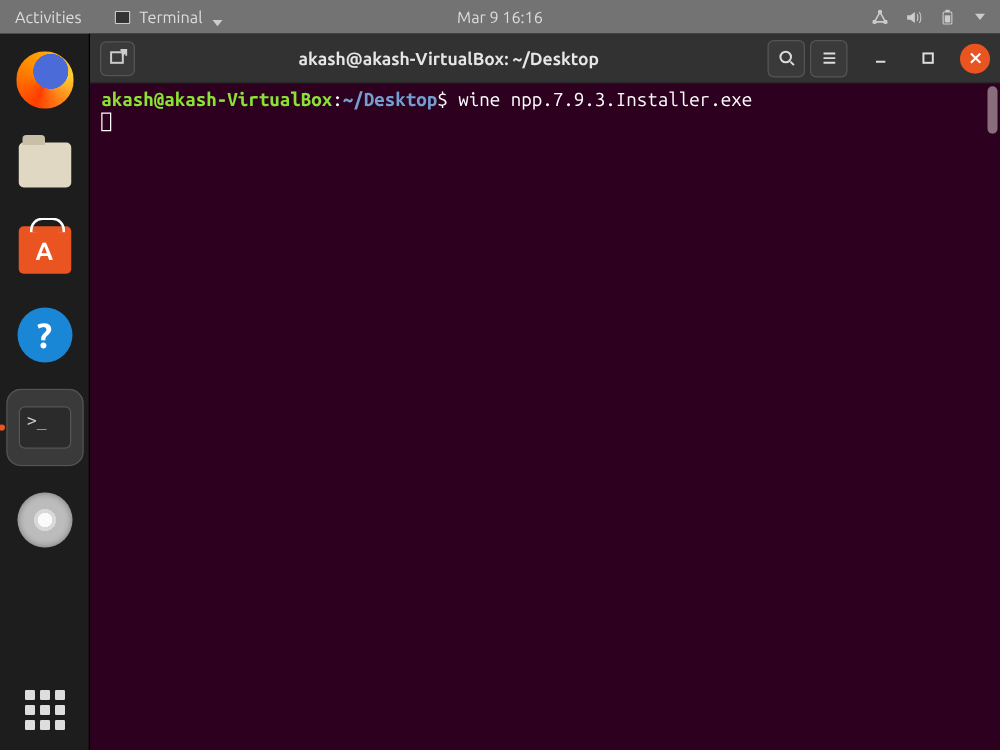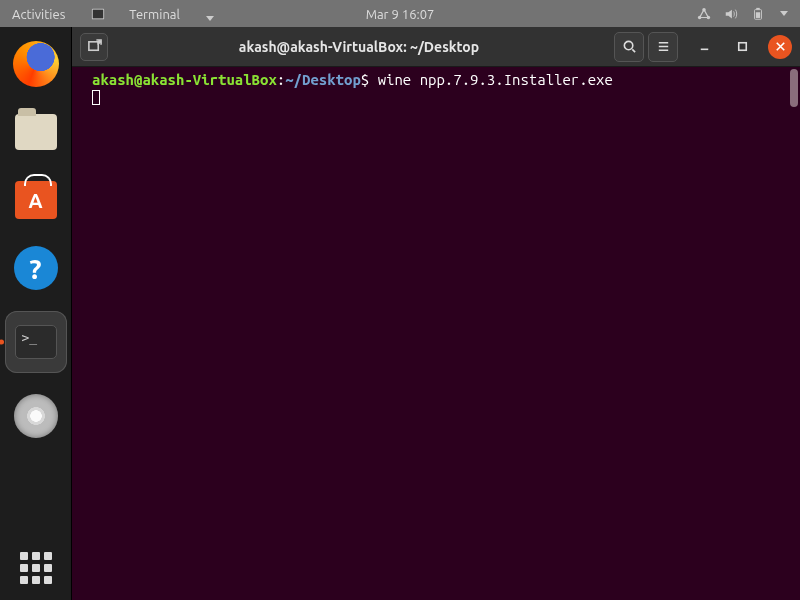--- a/index.html
+++ b/index.html
@@ -1,21 +1,21 @@
 <!DOCTYPE html>
 <html><head>
 <meta charset="utf-8">
 <style>
   * { margin:0; padding:0; box-sizing:border-box; }
   body { width:800px; height:600px; font-family:"Ubuntu","DejaVu Sans",sans-serif; overflow:hidden; background:#1e1e1e; position:relative; }
 
   
   .topbar { width:100%; height:27px; background:#737373; color:#ddd; display:flex; align-items:center; font-size:13px; position:relative; }
   .topbar .activities { padding:0 12px; }
-  .topbar .appmenu { display:flex; align-items:flex-end; gap:24px; margin-left:14px; }
+  .topbar .appmenu { display:flex; align-items:flex-end; gap:6px; margin-left:14px; }
   .topbar .clock { position:absolute; left:50%; transform:translateX(-50%); }
   .topbar .sysicons { margin-left:auto; display:flex; align-items:center; gap:13px; padding-right:12px; }
   .topbar svg { width:14px; height:14px; fill:#ccc; }
   .triangle-down { display:inline-block; width:0; height:0; border-left:4px solid transparent; border-right:4px solid transparent; border-top:5px solid #ccc; vertical-align:middle; margin-left:2px; }
 
   
   .dock { position:absolute; left:0; top:27px; width:72px; height:573px; background:rgba(30,30,30,0.95); border-right:1px solid #000; display:flex; flex-direction:column; align-items:center; padding-top:12px; gap:18px; }
   .dock .tile { width:50px; height:50px; border-radius:10px; display:flex; align-items:center; justify-content:center; position:relative; }
   .dock .tile.active { background:#3a3a3a; box-shadow:0 0 0 1px #555 inset; width:62px; height:62px; border-radius:12px; }
   .dock .tile.active::before { content:""; position:absolute; left:-6px; top:50%; width:5px; height:5px; background:#e95420; border-radius:50%; transform:translateY(-50%); }
@@ -29,21 +29,21 @@
   .titlebar { height:40px; background:#323232; display:flex; align-items:center; padding:15px 8px; color:#ddd; font-size:14px; border-bottom:1px solid #1a1a1a; }
   .titlebar .newtab { width:28px; height:28px; border:1px solid #555; border-radius:5px; display:flex; align-items:center; justify-content:center; background:#3a3a3a; }
   .titlebar .title { flex:1; text-align:center; font-weight:600; color:#e6e6e6; }
   .titlebar .btn { width:30px; height:30px; border-radius:5px; display:flex; align-items:center; justify-content:center; margin-left:4px; }
   .titlebar .btn.square { background:#3a3a3a; border:1px solid #555; }
   .titlebar .btn.round { width:24px; height:24px; border-radius:50%; margin-left:14px; }
   .titlebar .btn.close { background:#e95420; }
   .titlebar svg { width:15px; height:15px; fill:none; stroke:#ddd; stroke-width:1.7; }
 
   
-  .terminal { width:100%; height:calc(100% - 40px); background:#2c001e; padding:4px 20px; position:relative; }
+  .terminal { width:100%; height:calc(100% - 40px); background:#2c001e; padding:4px 9px; position:relative; }
   .terminal pre { font-family:"Ubuntu Mono","DejaVu Sans Mono",monospace; font-size:15px; line-height:17px; white-space:pre; }
   .p-user { color:#8ae234; font-weight:bold; }
   .p-colon { color:#fff; }
   .p-path { color:#729fcf; font-weight:bold; }
   .p-cmd  { color:#fff; }
   .cursor { display:inline-block; width:8px; height:15px; border:1px solid #fff; vertical-align:bottom; }
   .terminal .scrollbar { position:absolute; right:2px; top:2px; width:8px; height:38px; background:#8a6d7c; border-radius:4px; }
 
   
   .firefox { width:46px; height:46px; border-radius:50%; background:radial-gradient(circle at 60% 35%,#4a6bd8 0 34%,transparent 35%), conic-gradient(from 200deg,#ff3d00,#ff9100,#ffcf33,#ff3d00); position:relative; }
@@ -63,21 +63,21 @@
 <div class="topbar">
   <div class="activities">Activities</div>
   <div class="appmenu">
     <svg viewBox="0 0 16 16">
         <rect x="1" y="2" width="14" height="12" rx="1" fill="#ccc"></rect>
         <rect x="2" y="3" width="12" height="10" fill="#333"></rect>
       </svg>
     <span>Terminal</span>
     <span class="triangle-down"></span>
   </div>
-  <div class="clock">Mar 9  16:07</div>
+  <div class="clock">Mar 9  16:16</div>
   <div class="sysicons">
     <svg viewBox="0 0 16 16">
         <circle cx="8" cy="3" r="2" fill="#ccc"></circle>
         <circle cx="3" cy="12" r="2" fill="#ccc"></circle>
         <circle cx="13" cy="12" r="2" fill="#ccc"></circle>
         <path d="M8 3 L3 12 M8 3 L13 12 M3 12 L13 12" stroke="#ccc" stroke-width="1.4"></path>
       </svg>
     <svg viewBox="0 0 16 16">
         <path d="M2 6v4h3l4 3V3L5 6H2z" fill="#ccc"></path>
         <path d="M11 5c1 1 1 5 0 6M13 3c2 2 2 8 0 10" stroke="#ccc" fill="none"></path>

